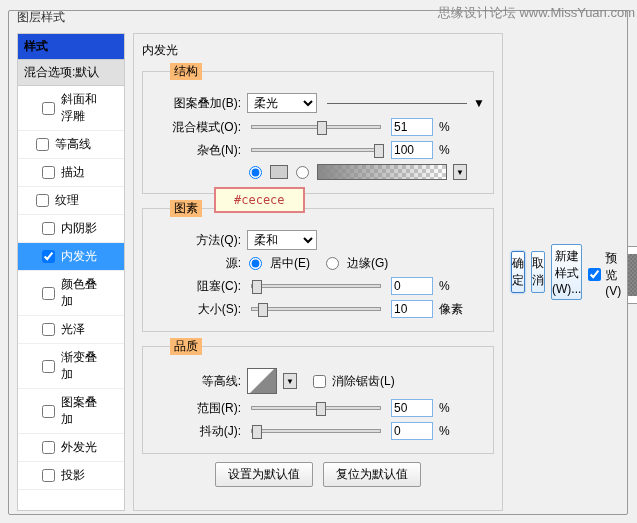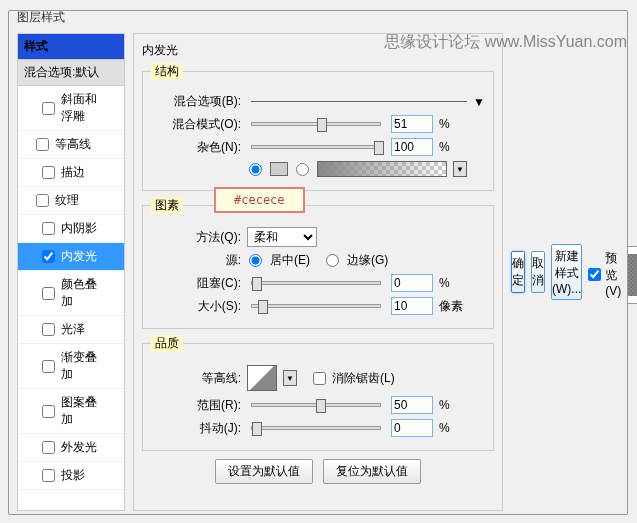--- a/index.html
+++ b/index.html
@@ -1,17 +1,17 @@
 <!DOCTYPE html>
 <html><head>
 <meta charset="utf-8">
 <style>
 * { box-sizing: border-box; margin: 0; padding: 0; font-family: "Microsoft YaHei", SimSun, sans-serif; font-size: 12px; }
 body { background: #f0f0f0; width: 637px; height: 523px; position: relative; }
-.watermark { position: absolute; top: 4px; right: 10px; color: #888; font-size: 16px; z-index: 100; margin-top: 28px; }
+.watermark { position: absolute; top: 4px; right: 2px; color: #888; font-size: 13px; z-index: 100; }
 .dialog { position: absolute; left: 8px; top: 10px; width: 620px; height: 505px; background: #f0f0f0; border: 1px solid #999; border-radius: 2px; padding: 8px; }
 .title-bar { position: absolute; top: -2px; left: 8px; color: #333; }
 .content { display: flex; margin-top: 14px; height: 478px; gap: 8px; }
 .left-panel { width: 108px; border: 1px solid #ccc; background: #fff; }
 .panel-header { background: #1d4ed8; border-bottom: 1px solid #ccc; padding: 4px 6px; font-weight: bold; }
 .blend-options { background: #e0e0e0; border-bottom: 1px solid #ccc; padding: 4px 6px; }
 .style-item { padding: 5px 24px; border-bottom: 1px solid #eee; display: flex; align-items: center; gap: 4px; cursor: pointer; }
 .style-item.selected { background: #3399ff; color: #fff; }
 .style-item input[type=checkbox] { margin-right: 2px; }
 .center-panel { flex: 1; border: 1px solid #ccc; background: #f0f0f0; padding: 8px; overflow: hidden; }
@@ -30,21 +30,21 @@
 .contour-swatch { width: 30px; height: 26px; border: 1px solid #666; background: linear-gradient(135deg, #fff 0%, #fff 48%, #888 52%, #888 100%); display: inline-block; }
 .right-panel { width: 108px; display: flex; flex-direction: row; gap: 6px; align-items: center; }
 .btn { width: 100px; border: 1px solid #5a9bd5; background: linear-gradient(#fff, #e0eefc); padding: 3px 0; text-align: center; cursor: pointer; border-radius: 2px; }
 .btn.ok { border: 1px solid #3a7bc8; box-shadow: 0 0 2px #5ab0ff; }
 .preview-check { display: flex; align-items: center; gap: 4px; margin-top: 4px; }
 .preview-box { width: 58px; height: 58px; border: 1px solid #999; background: #fff; display: flex; align-items: center; justify-content: center; margin-top: 6px; }
 .preview-inner { width: 42px; height: 42px; background: repeating-conic-gradient(#777 0 25%, #888 0 50%) 0 0/4px 4px; }
 .bottom-btns { display: flex; gap: 10px; justify-content: center; margin-top: 8px; }
 .btn2 { border: 1px solid #999; background: linear-gradient(#fff,#e8e8e8); padding: 3px 12px; cursor: pointer; border-radius: 2px; }
 fieldset { border: 1px solid #ccc; padding: 8px; margin-bottom: 6px; }
-legend { padding: 0 4px; background: #fef9c3; }
+legend { padding: 0 4px; background: #fdba74; margin-left: 19px; }
 </style>
 </head>
 <body>
 
 <div class="watermark">思缘设计论坛  www.MissYuan.com</div>
 
 <div class="dialog">
   <div class="title-bar">图层样式</div>
 
   <div class="content">
@@ -102,21 +102,22 @@
           </div>
         </div>
     </div>
 
     <div class="center-panel">
       <div style="margin-bottom:4px">内发光</div>
 
       <fieldset>
         <legend>结构</legend>
         <div class="row">
-          <span class="label">混合选项(B):</span>
+          <span class="label">图案叠加(B):</span>
+          <select><option>柔光</option></select>
           <span style="flex:1;border-bottom:1px solid #666;margin-left:4px"></span>
           <span>▼</span>
         </div>
         <div class="row">
           <span class="label">混合模式(O):</span>
           <div class="slider">
               <div class="slider-thumb" style="left:51%"></div>
             </div>
           <input class="num-input" value="51" style="">
           <span class="unit">%</span>

